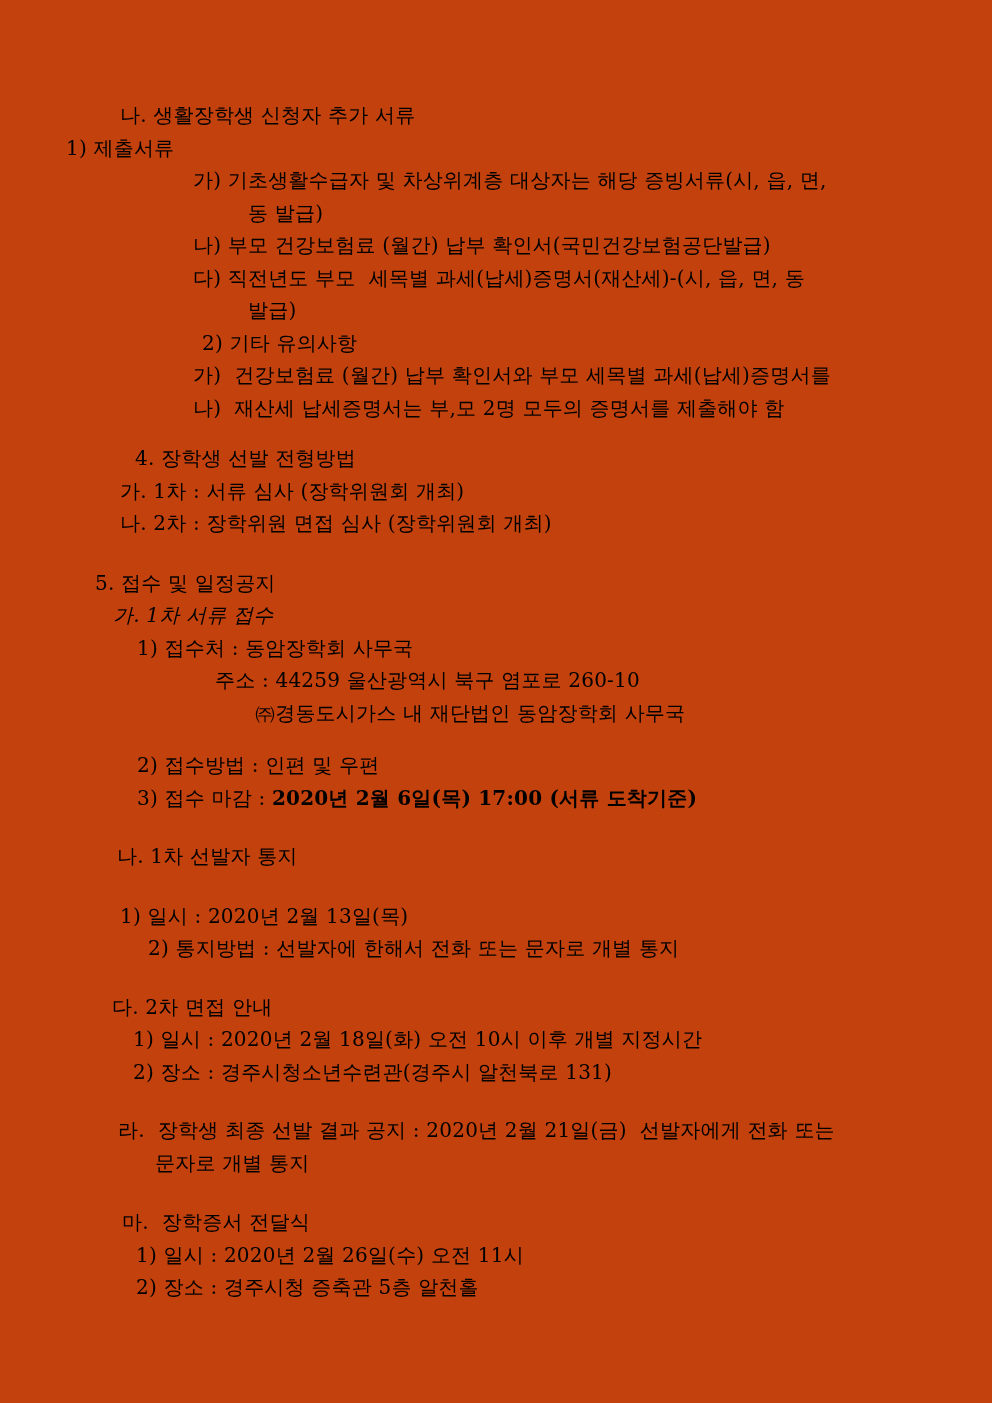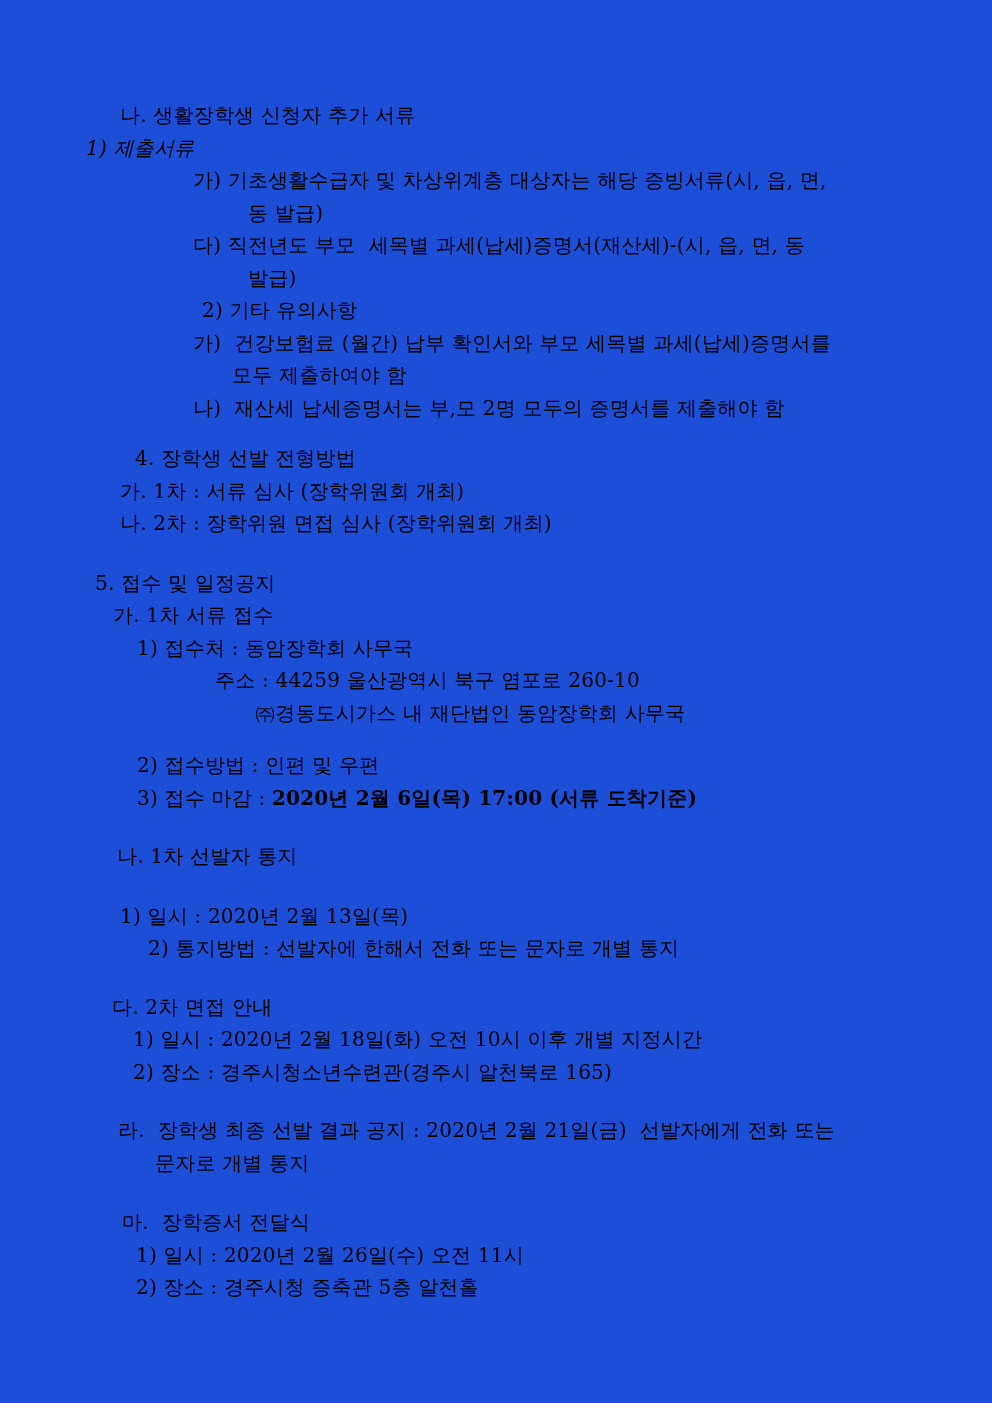--- a/index.html
+++ b/index.html
@@ -5,21 +5,21 @@
   html, body {
     margin: 0;
     padding: 0;
     background: #ffffff;
   }
   .page {
     position: relative;
     width: 992px;
     height: 1403px;
     margin: 0 auto;
-    background: #1d4ed8;
+    background: #c2410c;
     box-sizing: border-box;
     padding-top: 99px;
     font-family: "DejaVu Serif", "Liberation Serif", serif;
     font-size: 20px;
     color: #000000;
     overflow: hidden;
   }
   .line {
     line-height: 32.5px;
     white-space: pre-wrap;
@@ -31,49 +31,49 @@
   .spacer {
     width: 100%;
   }
 </style>
 </head>
 <body>
 
 <div class="page">
   <div>
       <div class="line" style="padding-left: 120px;"><span class="">나. 생활장학생 신청자 추가 서류</span></div>
-      <div class="line" style="padding-left: 86px; font-style: italic;"><span class="">1) 제출서류</span></div>
+      <div class="line" style="padding-left: 66px;"><span class="">1) 제출서류</span></div>
       <div class="line" style="padding-left: 193px;"><span class="">가) 기초생활수급자 및 차상위계층 대상자는 해당 증빙서류(시, 읍, 면,</span></div>
       <div class="line" style="padding-left: 248px;"><span class="">동 발급)</span></div>
+      <div class="line" style="padding-left: 193px;"><span class="">나) 부모 건강보험료 (월간) 납부 확인서(국민건강보험공단발급)</span></div>
       <div class="line" style="padding-left: 193px;"><span class="">다) 직전년도 부모  세목별 과세(납세)증명서(재산세)-(시, 읍, 면, 동</span></div>
       <div class="line" style="padding-left: 248px;"><span class="">발급)</span></div>
       <div class="line" style="padding-left: 158px; margin-left: 44px;"><span class="">2) 기타 유의사항</span></div>
       <div class="line" style="padding-left: 193px;"><span class="">가)  건강보험료 (월간) 납부 확인서와 부모 세목별 과세(납세)증명서를</span></div>
-      <div class="line" style="padding-left: 232px;"><span class="">모두 제출하여야 함</span></div>
       <div class="line" style="padding-left: 193px;"><span class="">나)  재산세 납세증명서는 부,모 2명 모두의 증명서를 제출해야 함</span></div>
       <div class="spacer" style="height: 18px;"></div>
       <div class="line" style="padding-left: 95px; margin-left: 40px;"><span class="">4. 장학생 선발 전형방법</span></div>
       <div class="line" style="padding-left: 120px;"><span class="">가. 1차 : 서류 심사 (장학위원회 개최)</span></div>
       <div class="line" style="padding-left: 120px;"><span class="">나. 2차 : 장학위원 면접 심사 (장학위원회 개최)</span></div>
       <div class="spacer" style="height: 27px;"></div>
       <div class="line" style="padding-left: 95px;"><span class="">5. 접수 및 일정공지</span></div>
-      <div class="line" style="padding-left: 113px;"><span class="">가. 1차 서류 접수</span></div>
+      <div class="line" style="padding-left: 113px; font-style: italic;"><span class="">가. 1차 서류 접수</span></div>
       <div class="line" style="padding-left: 137px;"><span class="">1) 접수처 : 동암장학회 사무국</span></div>
       <div class="line" style="padding-left: 175px; margin-left: 40px;"><span class="">주소 : 44259 울산광역시 북구 염포로 260-10</span></div>
       <div class="line" style="padding-left: 255px;"><span class="">㈜경동도시가스 내 재단법인 동암장학회 사무국</span></div>
       <div class="line" style="padding-left: 137px; margin-top: 20px;"><span class="">2) 접수방법 : 인편 및 우편</span></div>
       <div class="line" style="padding-left: 137px;"><span class="">3) 접수 마감 : </span><span class="bold">2020년 2월 6일(목) 17:00 (서류 도착기준)</span></div>
       <div class="spacer" style="height: 26px;"></div>
       <div class="line" style="padding-left: 117px;"><span class="">나. 1차 선발자 통지</span></div>
       <div class="line" style="padding-left: 120px; margin-top: 27px;"><span class="">1) 일시 : 2020년 2월 13일(목)</span></div>
       <div class="line" style="padding-left: 148px;"><span class="">2) 통지방법 : 선발자에 한해서 전화 또는 문자로 개별 통지</span></div>
       <div class="spacer" style="height: 26px;"></div>
       <div class="line" style="padding-left: 112px;"><span class="">다. 2차 면접 안내</span></div>
       <div class="line" style="padding-left: 133px;"><span class="">1) 일시 : 2020년 2월 18일(화) 오전 10시 이후 개별 지정시간</span></div>
-      <div class="line" style="padding-left: 133px;"><span class="">2) 장소 : 경주시청소년수련관(경주시 알천북로 165)</span></div>
+      <div class="line" style="padding-left: 133px;"><span class="">2) 장소 : 경주시청소년수련관(경주시 알천북로 131)</span></div>
       <div class="spacer" style="height: 26px;"></div>
       <div class="line" style="padding-left: 118px;"><span class="">라.  장학생 최종 선발 결과 공지 : 2020년 2월 21일(금)  선발자에게 전화 또는</span></div>
       <div class="line" style="padding-left: 155px;"><span class="">문자로 개별 통지</span></div>
       <div class="spacer" style="height: 27px;"></div>
       <div class="line" style="padding-left: 122px;"><span class="">마.  장학증서 전달식</span></div>
       <div class="line" style="padding-left: 136px;"><span class="">1) 일시 : 2020년 2월 26일(수) 오전 11시</span></div>
       <div class="line" style="padding-left: 136px;"><span class="">2) 장소 : 경주시청 증축관 5층 알천홀</span></div>
     </div>
 </div>
 

